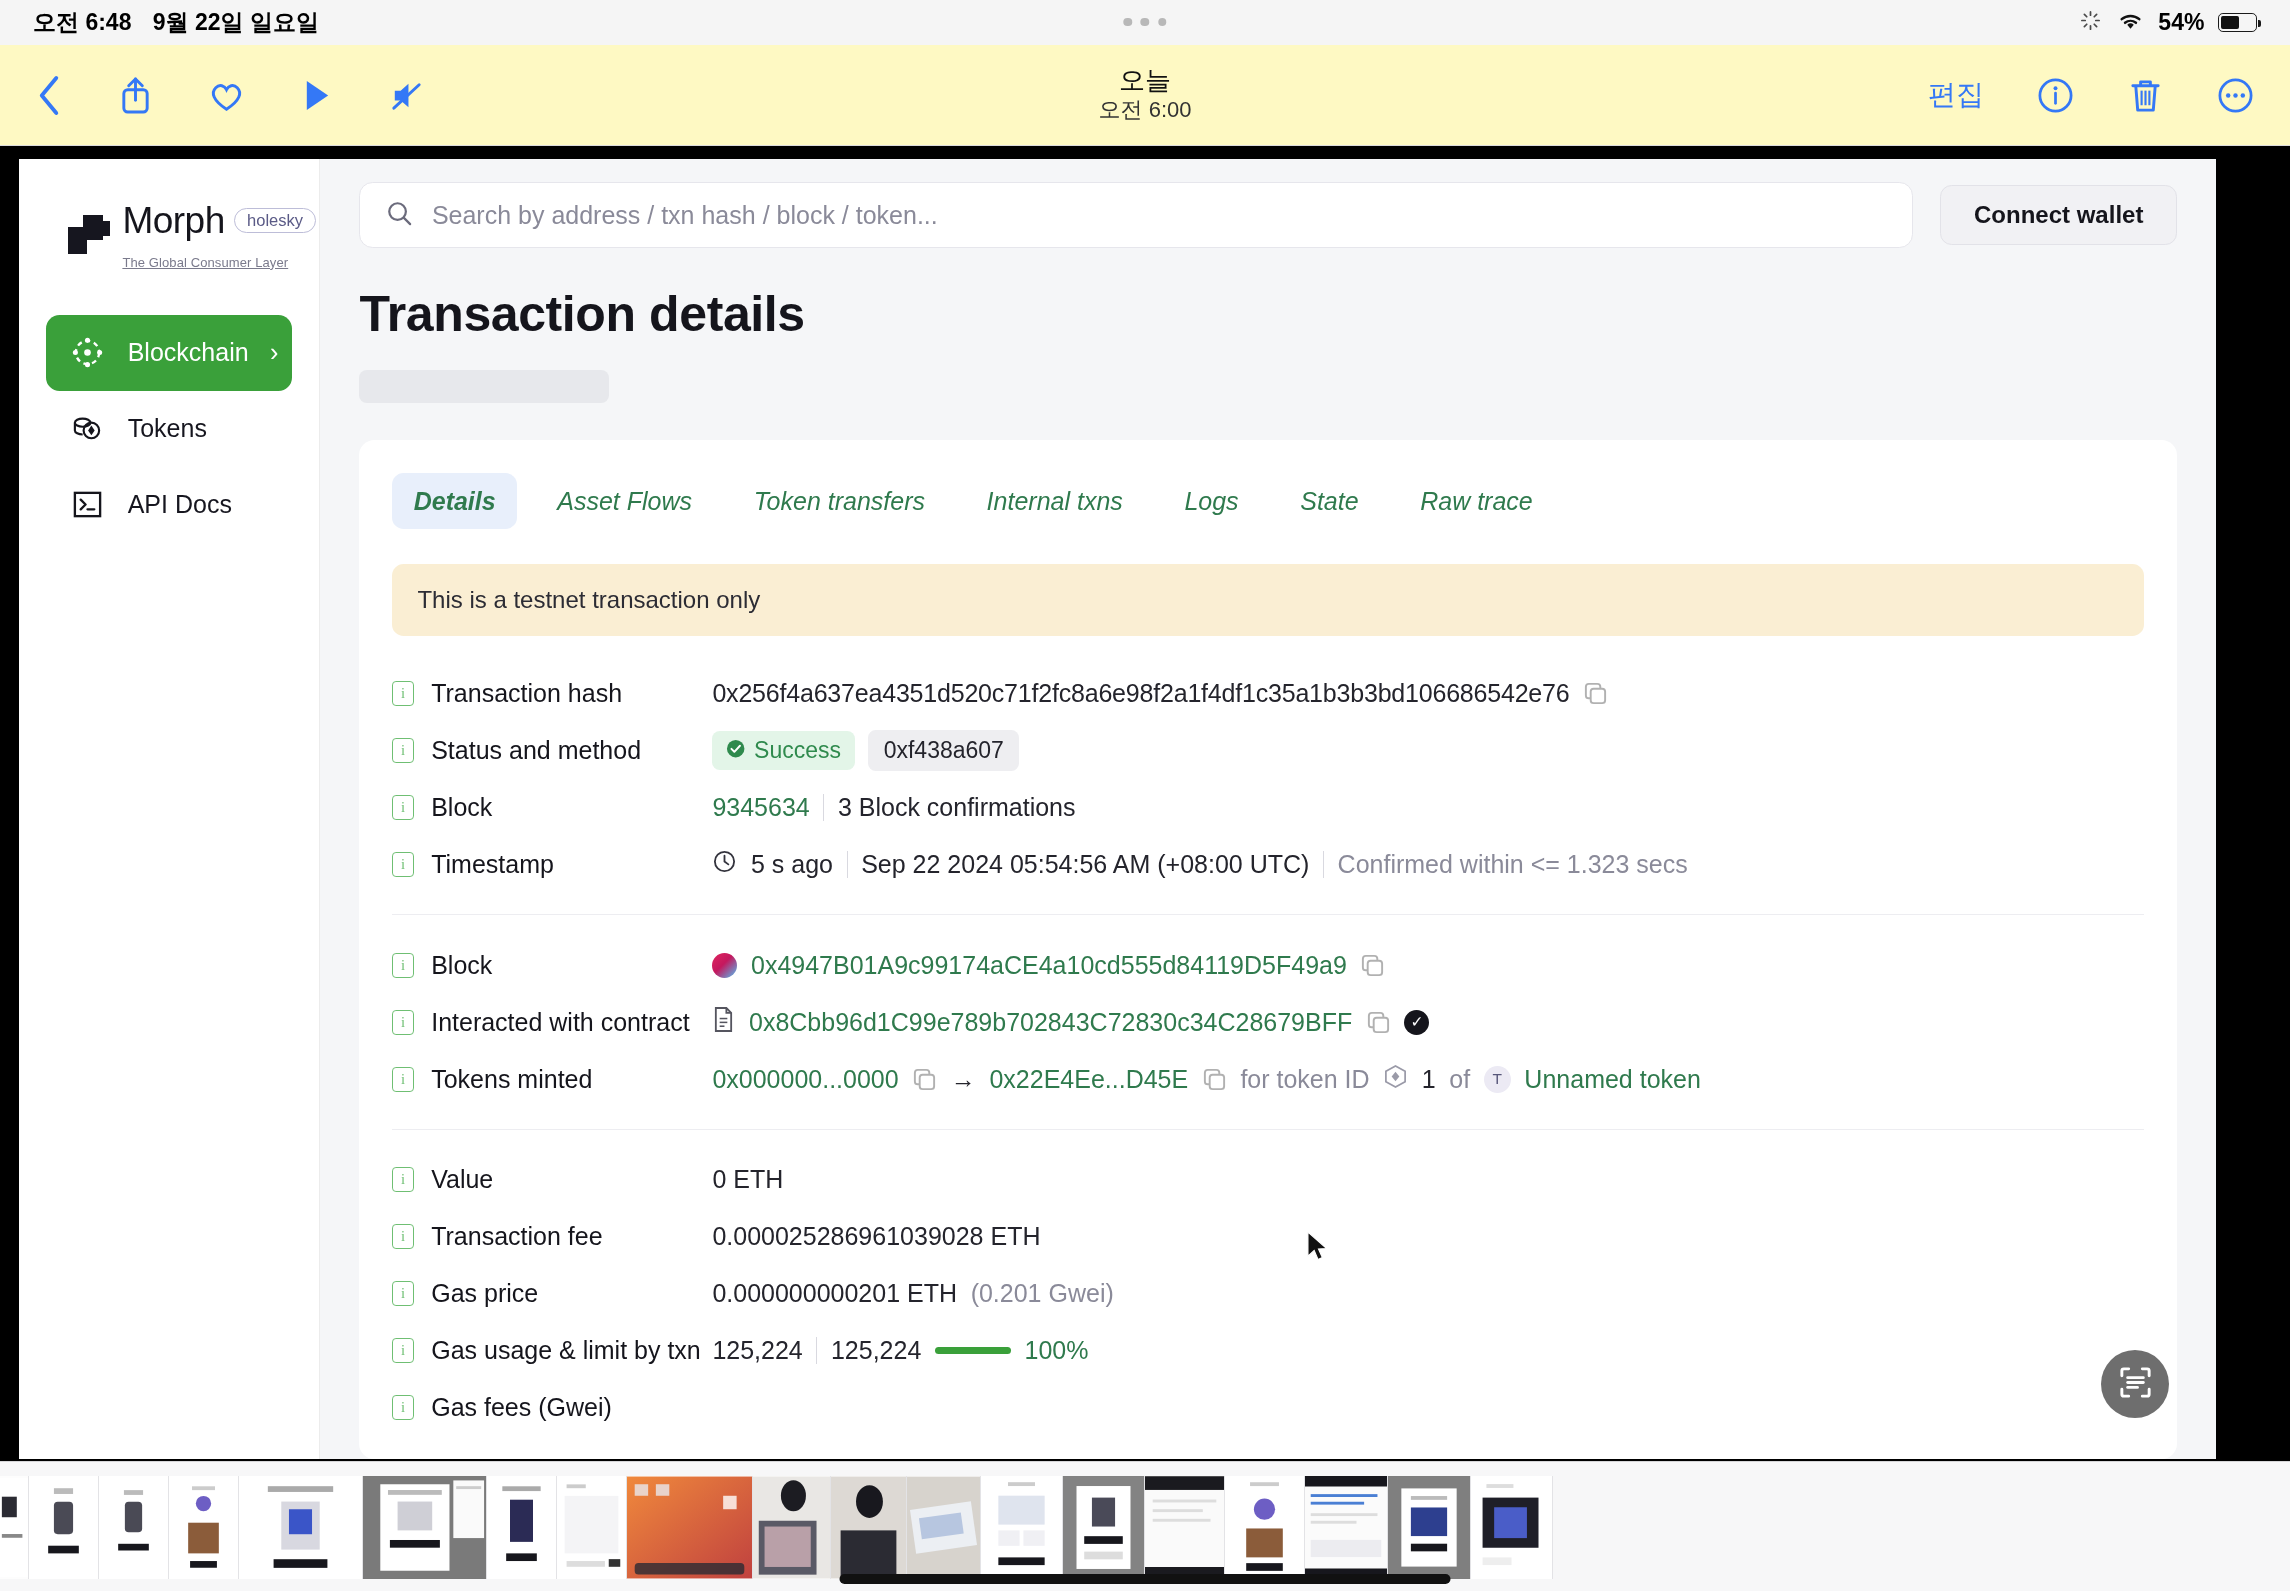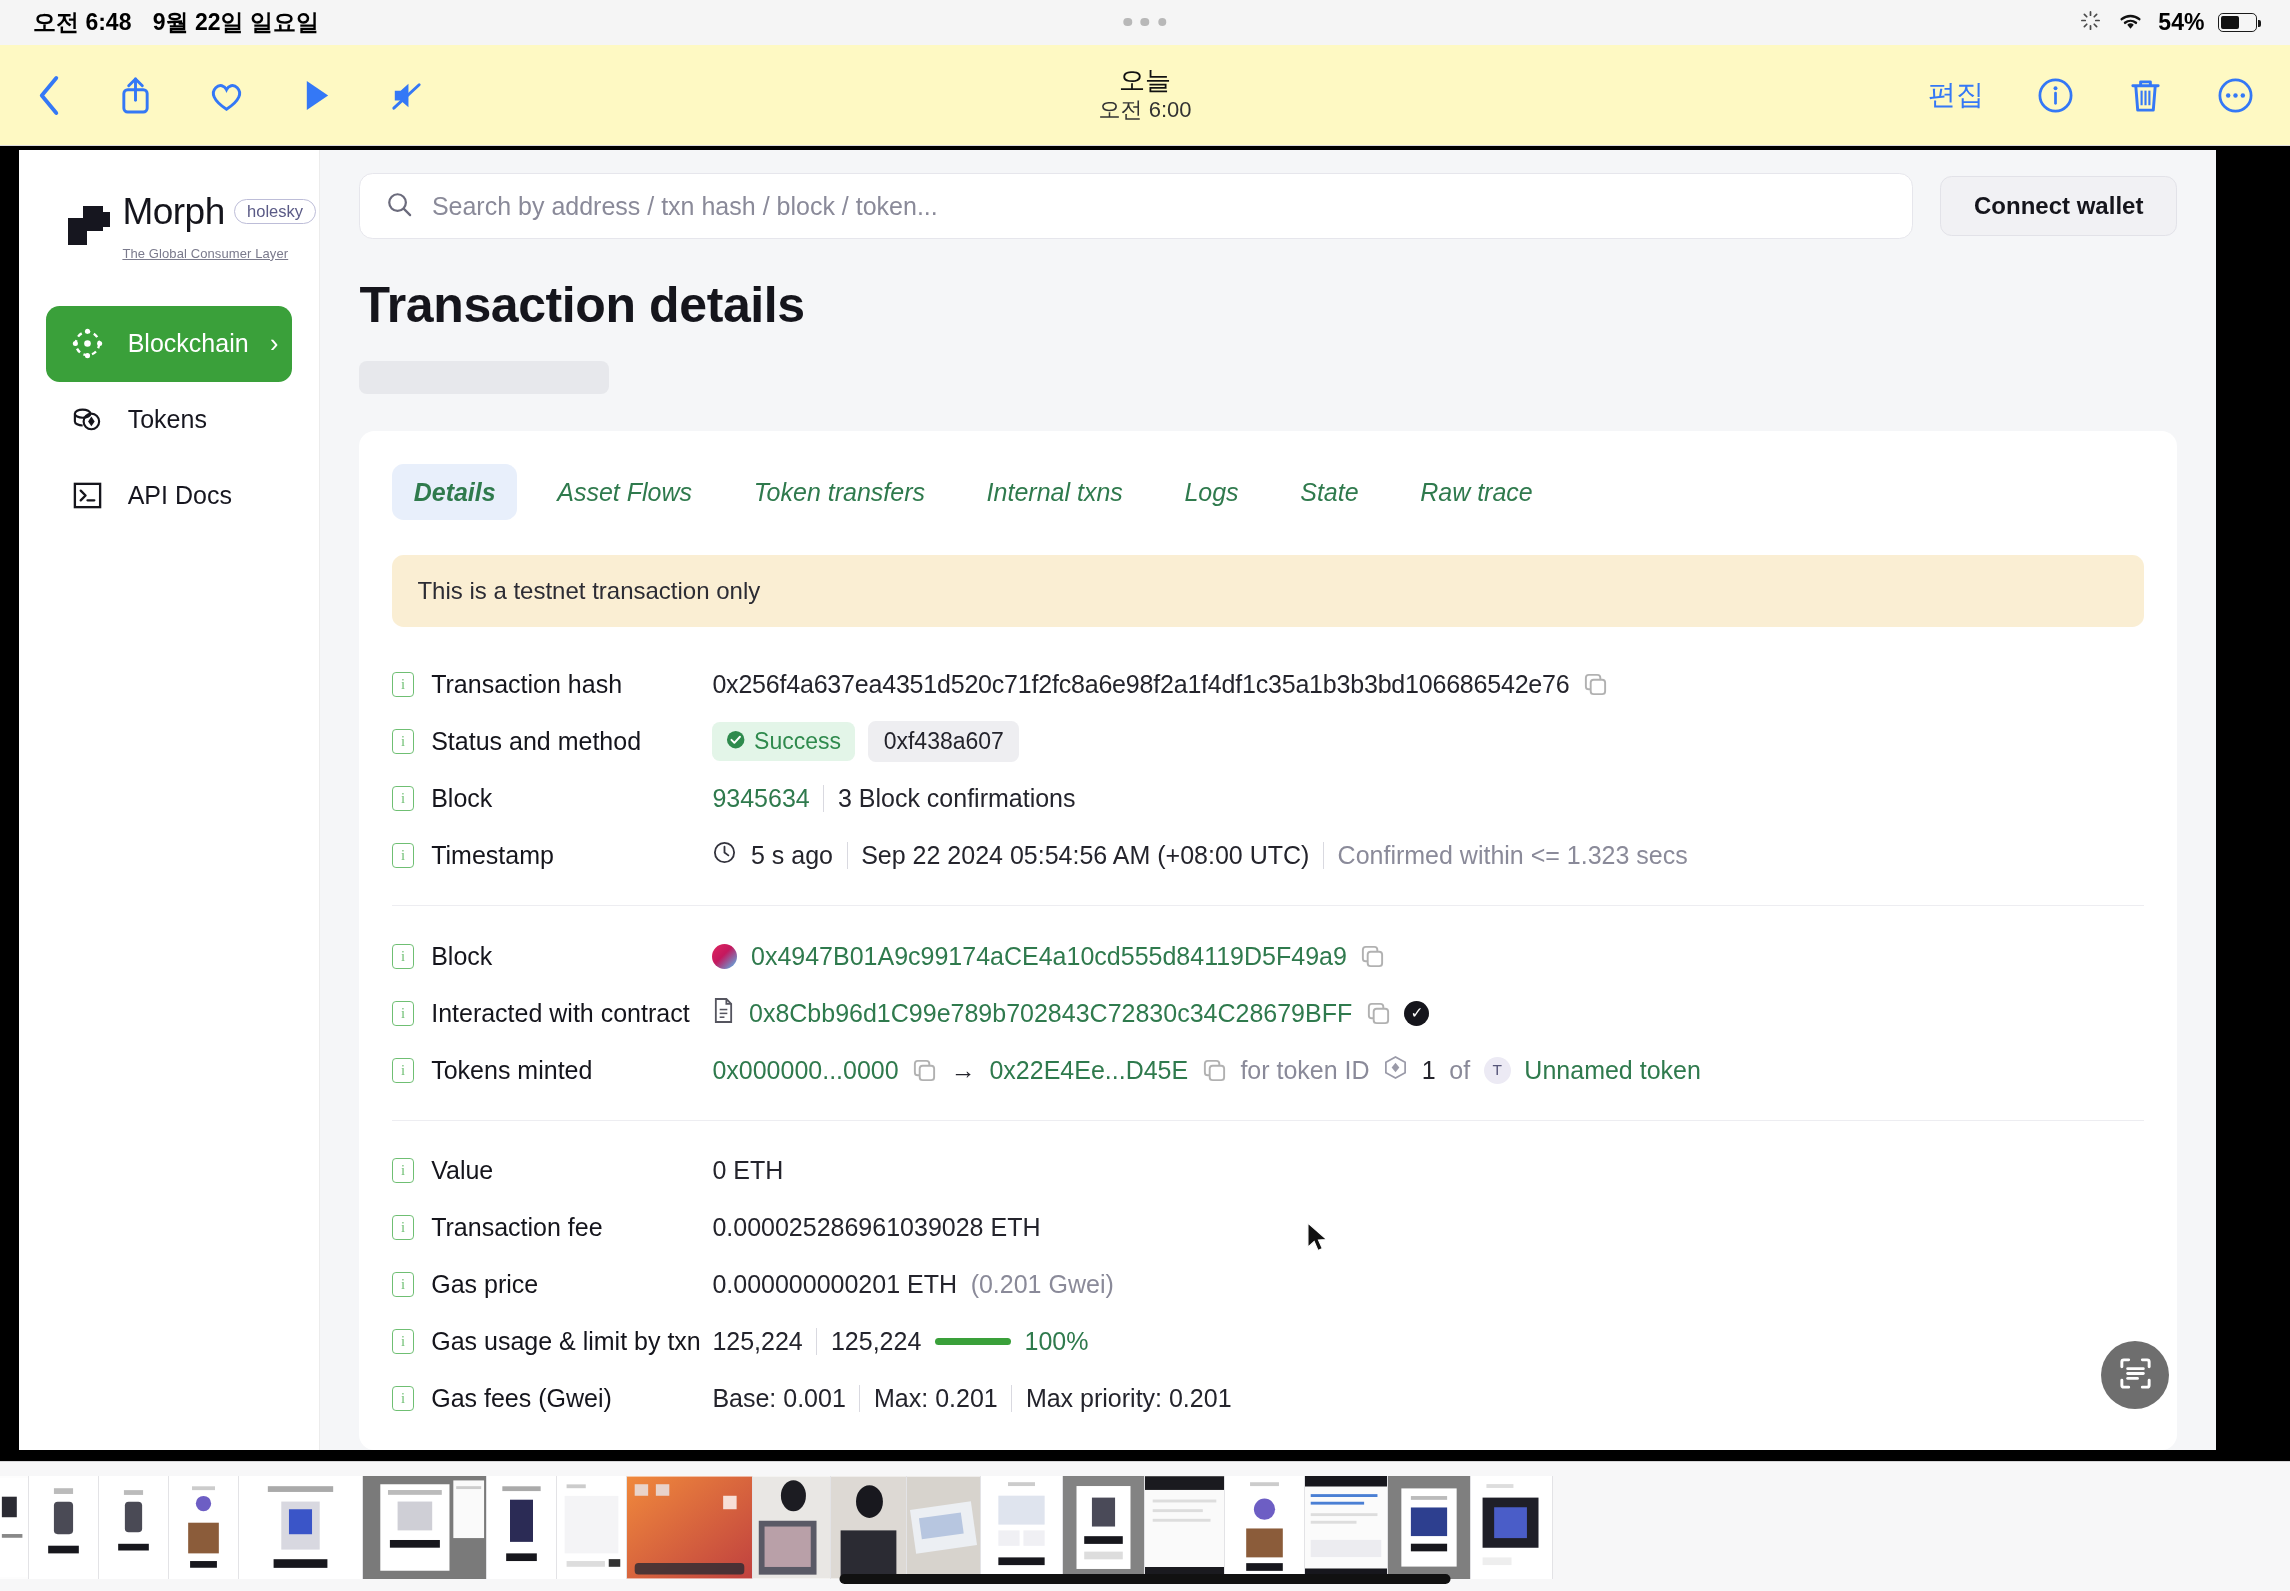--- a/index.html
+++ b/index.html
@@ -45,21 +45,21 @@
   .tb-center .t2 { font-size: 22px; color: #333; line-height: 1.3; }
 
   
   .canvas {
     position: relative;
     width: 2290px; height: 1315px;
     background: #000;
     overflow: hidden;
   }
   .webview {
-    position: absolute; left: 19.4px; top: 4px;
+    position: absolute; left: 19.4px; top: 13px;
     width: 2197px; height: 1300px;
     background: #f5f6f8;
     display: flex;
     overflow: hidden;
   }
 
   
   .sidebar {
     width: 301px; flex: 0 0 301px;
     background: #ffffff;
@@ -586,27 +586,20 @@
               <span class="gas-bar"></span>
               <span class="green-link">100%</span>
             </div>
           </div>
 
           <div class="row">
             <div class="lbl-wrap">
               <span class="info-ic">i</span>
               <span class="lbl">Gas fees (Gwei)</span>
             </div>
-            <div class="val">
-              <span>Base: 0.001</span>
-              <span class="divider-v"></span>
-              <span>Max: 0.201</span>
-              <span class="divider-v"></span>
-              <span>Max priority: 0.201</span>
-            </div>
           </div>
 
         </div>
       </div>
     </div>
 
     <span class="cursor" style="left:1287px; top:1072px;">
       <svg width="25" height="33" viewBox="0 0 26 34">
           <path d="M2 1 L2 26 L8.5 20 L12.5 29.5 L17 27.5 L13 18.5 L21.5 18 Z" fill="#111" stroke="#fff" stroke-width="1.2"></path>
         </svg>

